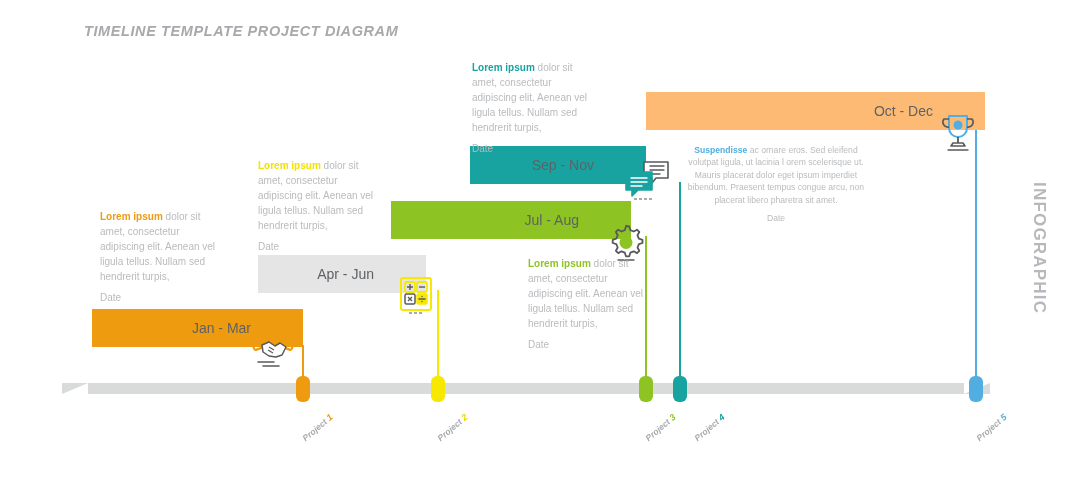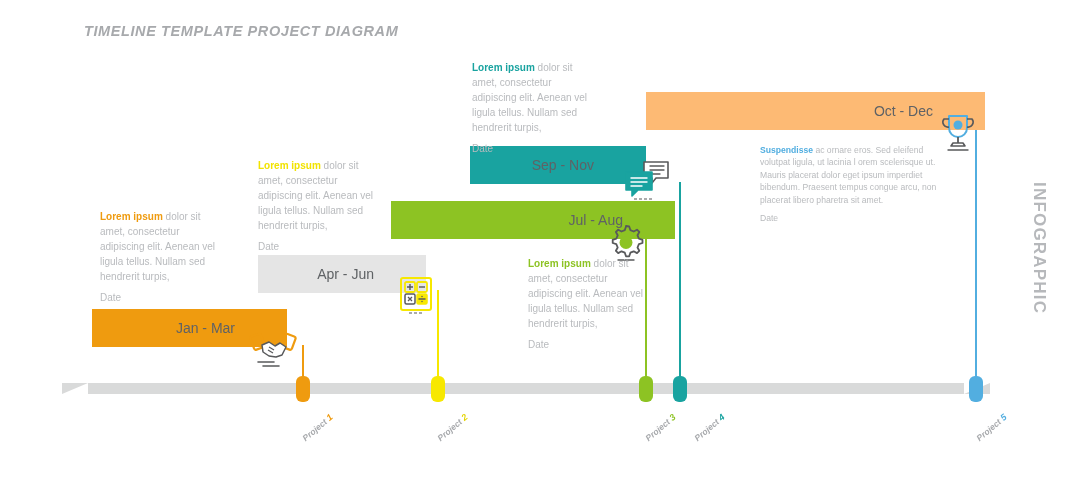--- a/index.html
+++ b/index.html
@@ -156,29 +156,29 @@
   <div class="title">TIMELINE TEMPLATE PROJECT DIAGRAM</div>
 
   <div class="infographic">INFOGRAPHIC</div>
 
   <div class="connector" style="left:302px; top:345px; height:40px; background:#EF9B0F;"></div>
   <div class="connector" style="left:437px; top:290px; height:95px; background:#F7E800;"></div>
   <div class="connector" style="left:645px; top:236px; height:149px; background:#8DC323;"></div>
   <div class="connector" style="left:679px; top:182px; height:203px; background:#19A3A0;"></div>
   <div class="connector" style="left:975px; top:127px; height:258px; background:#52AEE0;"></div>
 
-  <div class="bar" style="left:92px; top:309px; width:195px; background:#EF9B0F;">
+  <div class="bar" style="left:92px; top:309px; width:211px; background:#EF9B0F;">
     <span class="bar-label">Jan - Mar</span>
   </div>
 
   <div class="bar" style="left:258px; top:255px; width:168px; background:#e5e5e5;padding-left:21px;">
     <span class="bar-label">Apr - Jun</span>
   </div>
 
-  <div class="bar" style="left:391px; top:201px; width:284px; background:#8DC323;">
+  <div class="bar" style="left:391px; top:201px; width:240px; background:#8DC323;">
     <span class="bar-label">Jul - Aug</span>
   </div>
 
   <div class="bar" style="left:470px; top:146px; width:176px; background:#19A3A0;">
     <span class="bar-label">Sep - Nov</span>
   </div>
 
   <div class="bar" style="left:646px; top:92px; width:339px; background:#fdba74;">
     <span class="bar-label">Oct - Dec</span>
   </div>
@@ -285,18 +285,18 @@
   <div class="desc" style="left:528px; top:256px;">
     <span class="lead" style="color:#8DC323;">Lorem ipsum</span><span> dolor sit amet, consectetur adipiscing elit. Aenean vel ligula tellus. Nullam sed hendrerit turpis,</span>
     <span class="date">Date</span>
   </div>
 
   <div class="desc" style="left:472px; top:60px;">
     <span class="lead" style="color:#19A3A0;">Lorem ipsum</span><span> dolor sit amet, consectetur adipiscing elit. Aenean vel ligula tellus. Nullam sed hendrerit turpis,</span>
     <span class="date">Date</span>
   </div>
 
-  <div class="desc wide" style="left:760px; top:144px;">
+  <div class="desc wide" style="left:683px; top:144px;text-align:center;">
     <span class="lead" style="color:#52AEE0;">Suspendisse</span><span> ac ornare eros. Sed eleifend volutpat ligula, ut lacinia l orem scelerisque ut. Mauris placerat dolor eget ipsum imperdiet bibendum. Praesent tempus congue arcu, non placerat libero pharetra sit amet.</span>
     <span class="date">Date</span>
   </div>
 
 </div>
 
 </body></html>

